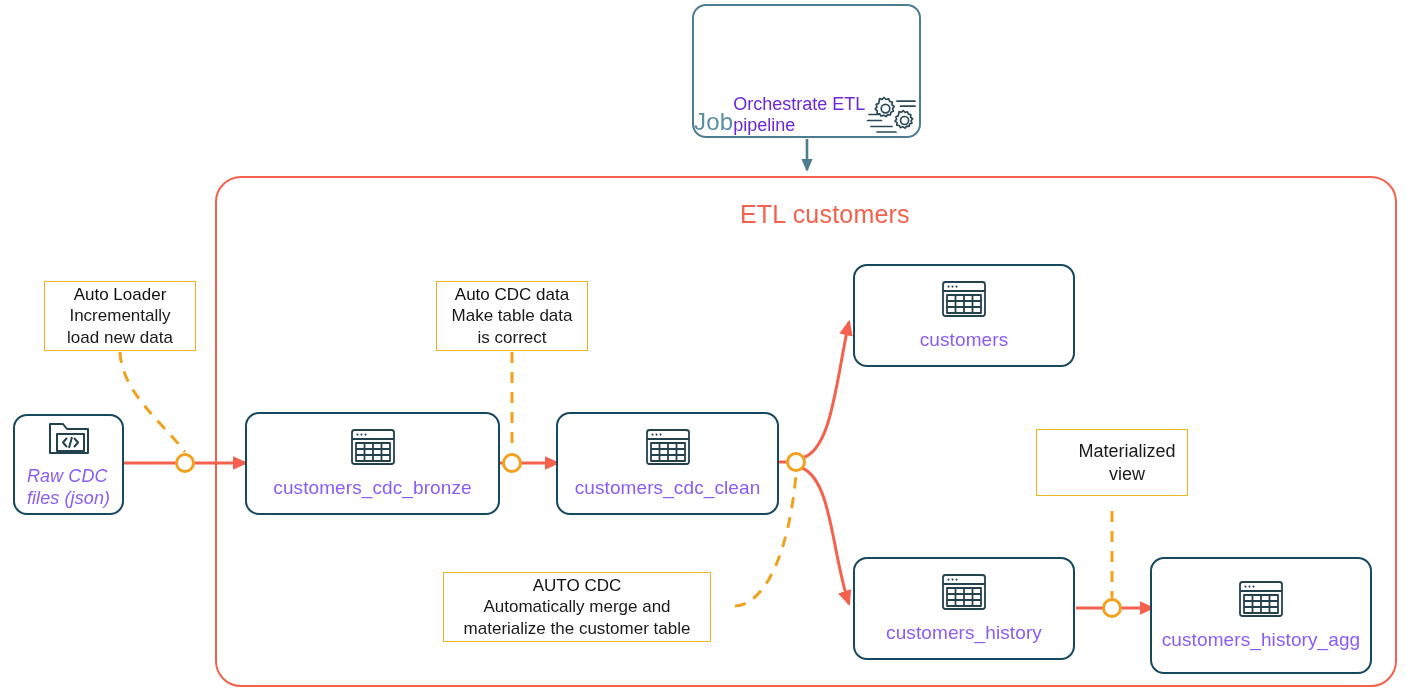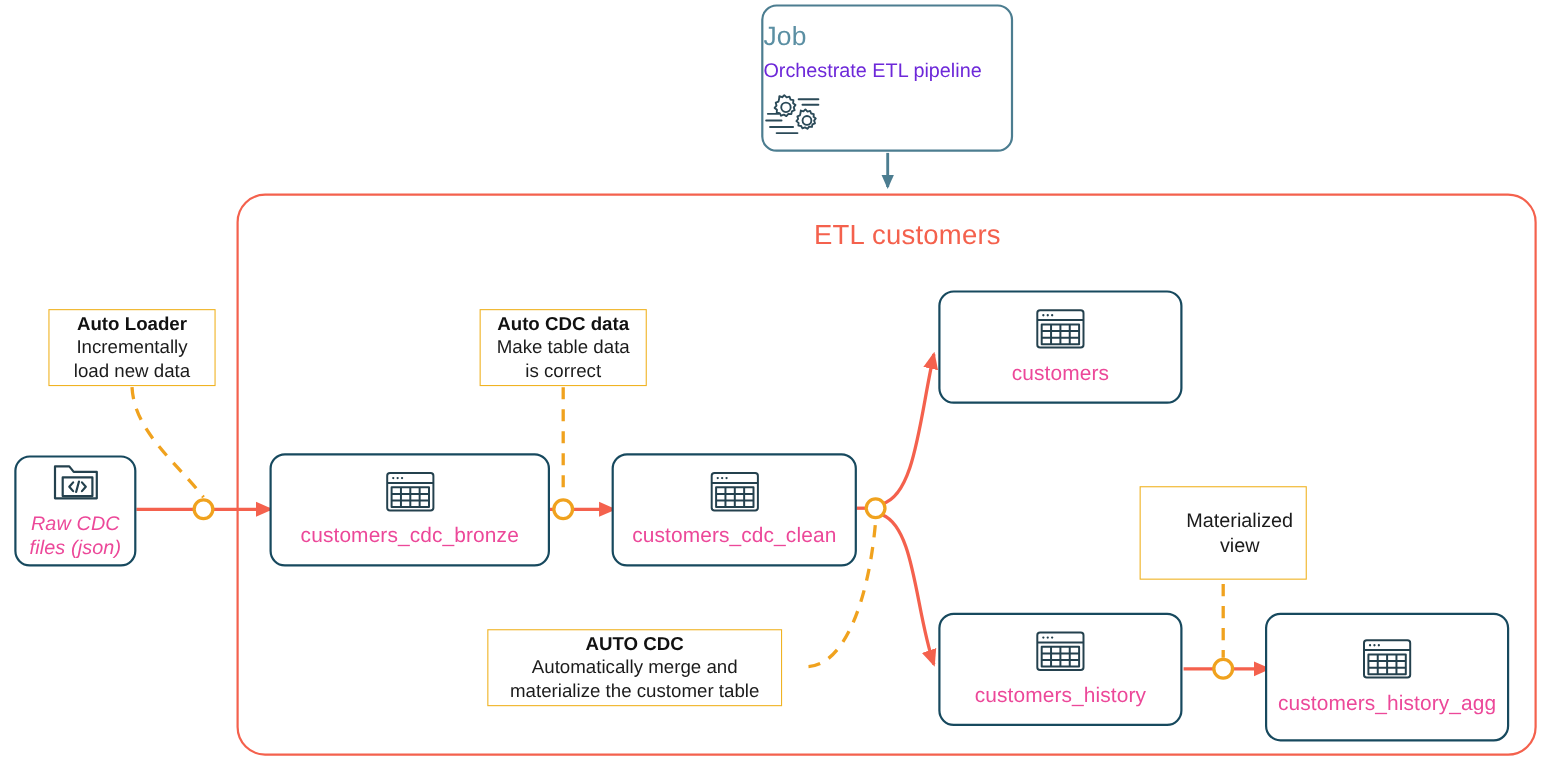--- a/index.html
+++ b/index.html
@@ -33,41 +33,40 @@
     border: 2.5px solid #17495e;
     border-radius: 14px;
     background: #ffffff;
     display: flex;
     flex-direction: column;
     align-items: center;
     justify-content: center;
   }
   .node .node-label {
     font-size: 19px;
-    color: #ec4899;
+    color: #8b5cf6;
     letter-spacing: 0.1px;
-    text-align: center;
     line-height: 1.18;
     margin-top: 10px;
     white-space: pre-line;
   }
   .node .node-icon {
     line-height: 0;
   }
 
   
   .job-box {
     position: absolute;
     box-sizing: border-box;
     border: 2.5px solid #4c7d90;
     border-radius: 14px;
     background: #ffffff;
     display: flex;
-    flex-direction: column;
-    align-items: flex-start;
+    flex-direction: row;
+    align-items: flex-end;
     padding-top: 14px;
   }
   .job-title {
     font-size: 24px;
     color: #5b8fa3;
     letter-spacing: 0.2px;
   }
   .job-sub {
     font-size: 18px;
     color: #6d28d9;
@@ -101,21 +100,21 @@
     border: 1.8px solid #f0b323;
     background: #ffffff;
     display: flex;
     flex-direction: column;
     align-items: center;
     justify-content: center;
     text-align: center;
   }
   .annot .annot-title {
     font-size: 17px;
-    font-weight: bold;
+    font-weight: normal;
     color: #111111;
     line-height: 1.25;
     text-align: center;
   }
   .annot .annot-body {
     font-size: 17px;
     color: #1b1b1b;
     line-height: 1.25;
     white-space: pre-line;
   }
@@ -335,17 +334,17 @@
     <div class="annot-body">Make table data
 is correct</div>
   </div>
 
   <div class="annot" style="left:443px; top:572px; width:268px; height:70px;">
     <div class="annot-title">AUTO CDC</div>
     <div class="annot-body">Automatically merge and
 materialize the customer table</div>
   </div>
 
-  <div class="annot single" style="left:1036px; top:442px; width:152px; height:85px;padding-left:30px;">
+  <div class="annot single" style="left:1036px; top:429px; width:152px; height:67px;padding-left:30px;">
     <div class="annot-body">Materialized view</div>
   </div>
 
 </div>
 
 </body></html>

